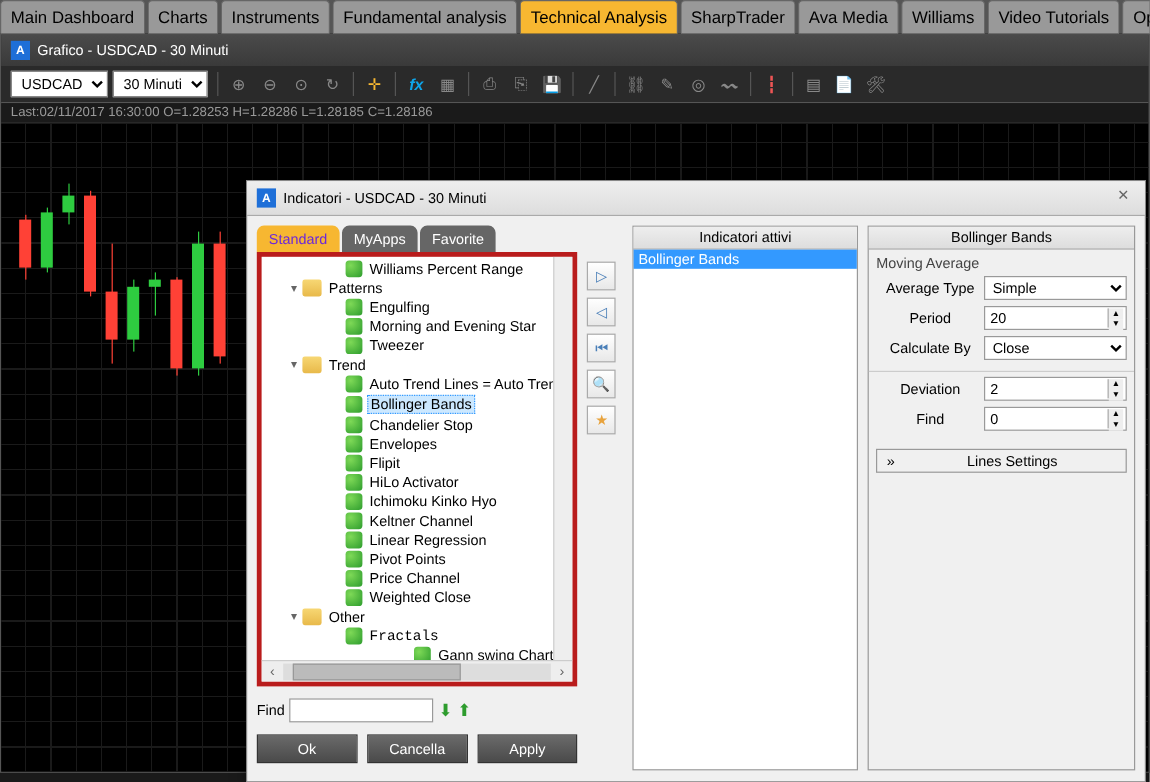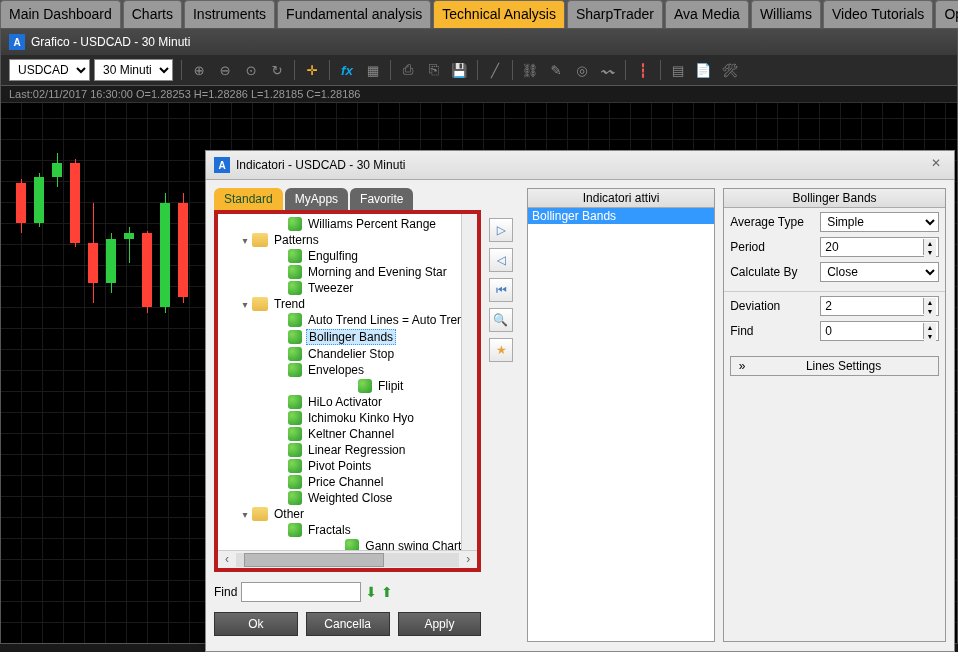--- a/index.html
+++ b/index.html
@@ -158,21 +158,21 @@
   padding: 4px 10px;
   background: #666;
   color: #fff;
   border-radius: 6px 6px 0 0;
   margin-right: 2px;
   cursor: pointer;
   font-size: 12px;
 }
 .panel-tab.active {
   background: #f7b731;
-  color: #14532d;
+  color: #6d28d9;
 }
 .tree-box {
   border: 4px solid #b91c1c;
   background: #fff;
   height: 362px;
   overflow: hidden;
   position: relative;
 }
 .tree-content {
   height: 342px;
@@ -302,21 +302,21 @@
 }
 .prop-group-title {
   color: #444;
   margin-bottom: 4px;
 }
 .prop-row {
   display: flex;
   align-items: center;
   margin-bottom: 5px;
 }
-.prop-row .plabel { width: 90px; }
+.prop-row .plabel { width: 90px; text-align: center; }
 .prop-row select, .prop-row .spinner {
   flex: 1;
   border: 1px solid #999;
   background: #fff;
   padding: 1px 2px;
   height: 20px;
   font-size: 12px;
 }
 .spinner { display: flex; }
 .spinner input { border: none; width: 100%; padding: 0 2px; font-size: 12px; }
@@ -492,21 +492,21 @@
             <div class="tree-row" style="padding-left: 54px;">
               <span class="chev blank">▾</span>
               <span class="ind-icon"></span>
               <span class="label">Chandelier Stop</span>
             </div>
             <div class="tree-row" style="padding-left: 54px;">
               <span class="chev blank">▾</span>
               <span class="ind-icon"></span>
               <span class="label">Envelopes</span>
             </div>
-            <div class="tree-row" style="padding-left: 54px; justify-content: center;">
+            <div class="tree-row" style="padding-left: 54px;">
               <span class="chev blank">▾</span>
               <span class="ind-icon"></span>
               <span class="label">Flipit</span>
             </div>
             <div class="tree-row" style="padding-left: 54px;">
               <span class="chev blank">▾</span>
               <span class="ind-icon"></span>
               <span class="label">HiLo Activator</span>
             </div>
             <div class="tree-row" style="padding-left: 54px;">
@@ -537,21 +537,21 @@
             <div class="tree-row" style="padding-left: 54px;">
               <span class="chev blank">▾</span>
               <span class="ind-icon"></span>
               <span class="label">Weighted Close</span>
             </div>
             <div class="tree-row" style="padding-left: 18px;">
               <span class="chev">▾</span>
               <span class="folder-icon"></span>
               <span class="label">Other</span>
             </div>
-            <div class="tree-row" style="padding-left: 54px;">
+            <div class="tree-row" style="padding-left: 54px; font-family: Liberation Mono, monospace;">
               <span class="chev blank">▾</span>
               <span class="ind-icon"></span>
               <span class="label">Fractals</span>
             </div>
             <div class="tree-row" style="padding-left: 54px; justify-content: flex-end;">
               <span class="chev blank">▾</span>
               <span class="ind-icon"></span>
               <span class="label">Gann swing Chartist</span>
             </div>
           </div>
@@ -588,20 +588,21 @@
     <div class="active-panel">
       <div class="active-header">Indicatori attivi</div>
       <div id="active-list">
           <div class="active-item">Bollinger Bands</div>
         </div>
     </div>
 
     <div class="right-panel">
       <div class="right-header">Bollinger Bands</div>
       <div class="prop-group">
+        <div class="prop-group-title">Moving Average</div>
         <div class="prop-row">
           <span class="plabel">Average Type</span>
           <select><option>Simple</option></select>
         </div>
         <div class="prop-row">
           <span class="plabel">Period</span>
           <div class="spinner">
             <input value="20" style="">
             <div class="sp-btns">
                 <span>▲</span>

